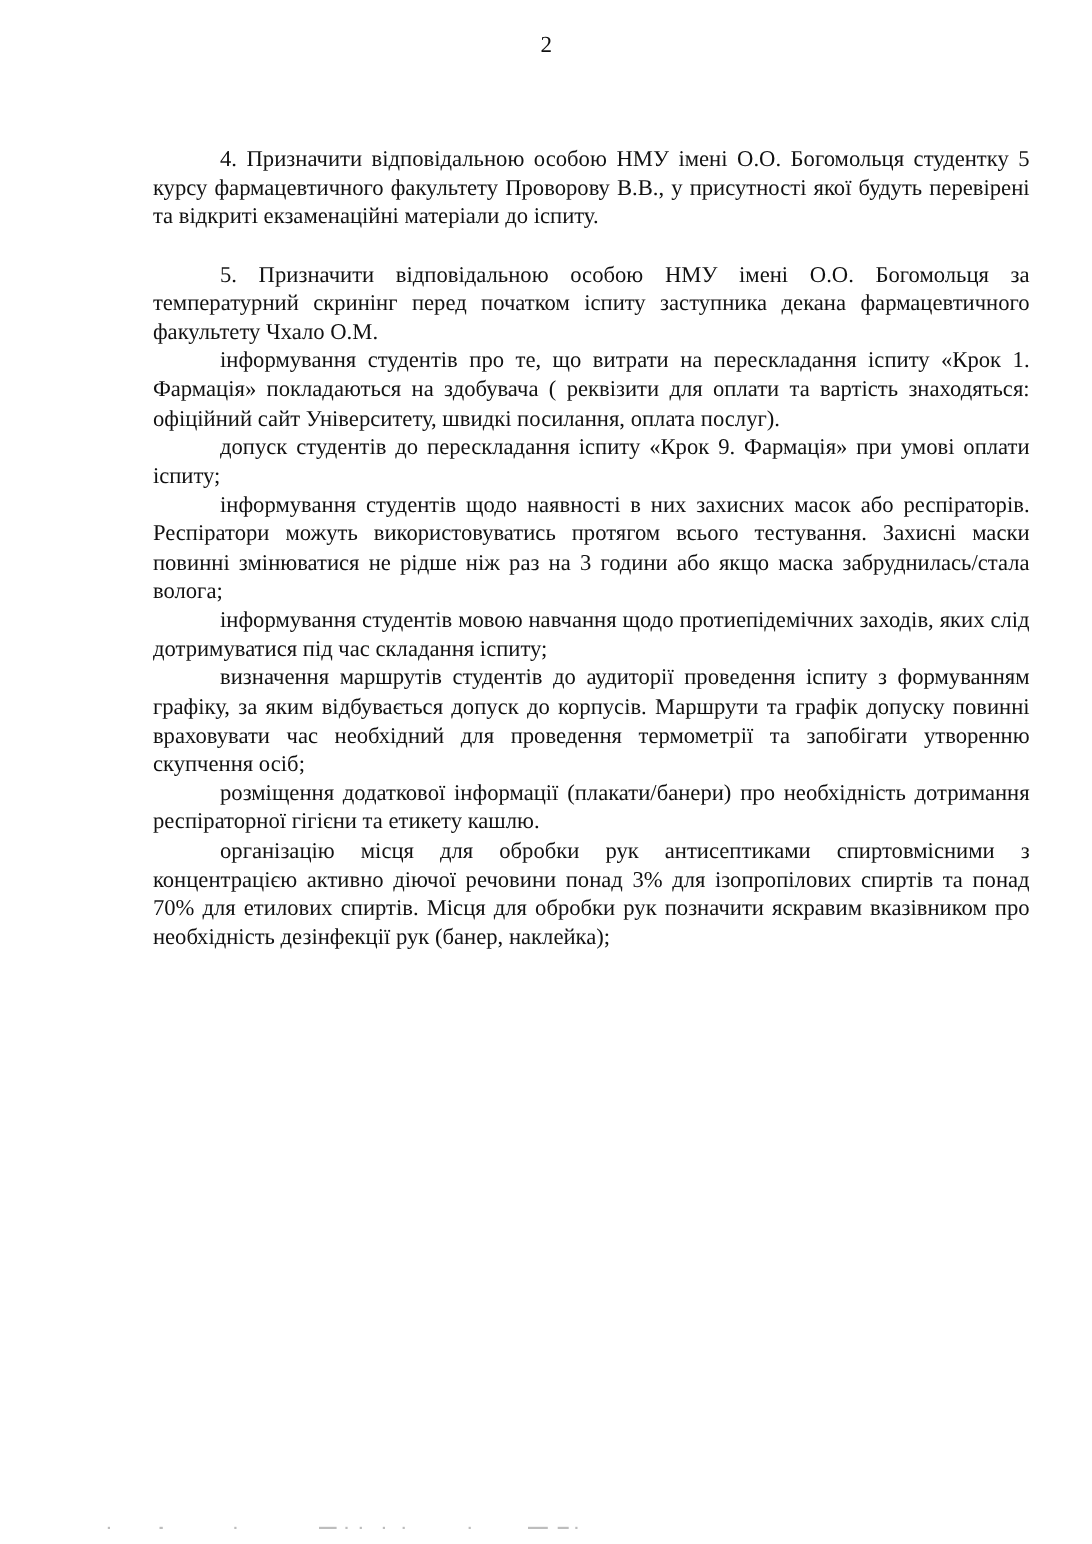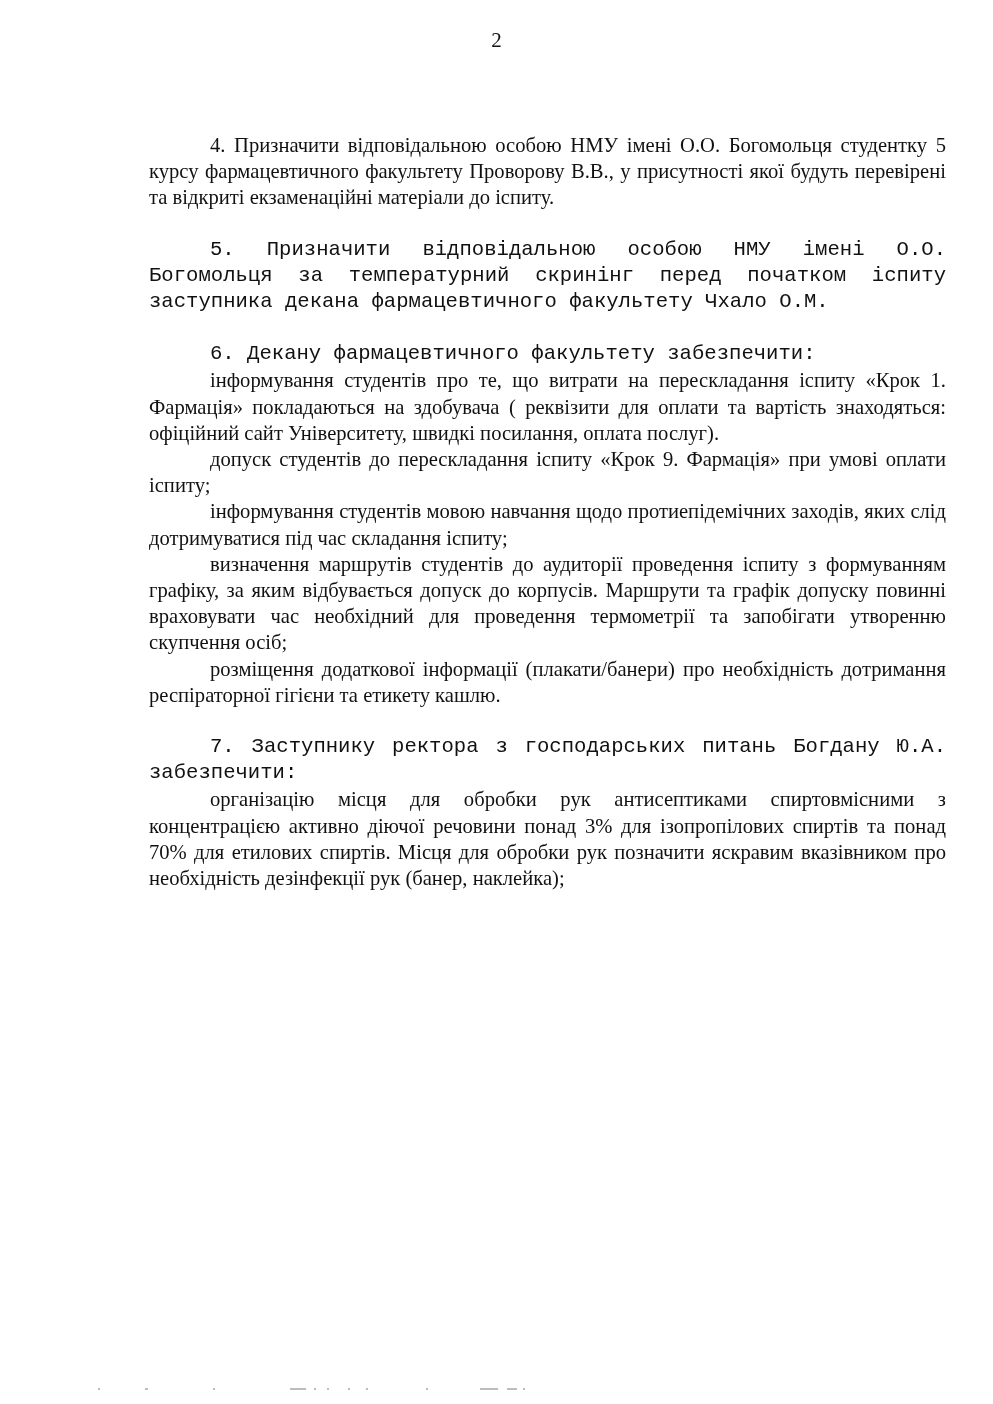--- a/index.html
+++ b/index.html
@@ -7,46 +7,45 @@
     width: 993px; height: 1404px; position: relative; overflow: hidden;
     font-family: "Liberation Serif", serif;
     color: #111111;
   }
   .page-number {
     position: absolute; left: 0; width: 100%; top: 27px;
     text-align: center; font-size: 21px; line-height: 26px;
   }
   .content {
     position: absolute; left: 139px; top: 132px; width: 797px;
-    font-size: 20.6px; line-height: 26.2px; margin-left: 10px;
+    font-size: 20.6px; line-height: 26.2px;
   }
   .para { margin: 0; text-align: justify; text-indent: 61px; }
-  .para.gap { margin-top: 26px; font-family: Liberation Mono, monospace; }
+  .para.gap { margin-top: 26px; }
   .scan-noise {
     position: absolute; left: 0; top: 1388px; width: 993px; height: 4px;
   }
   .scan-noise span {
     position: absolute; top: 0; height: 2px; background: #bdbdbd;
   }
 </style>
 </head>
 <body>
 
 <div class="page-number">2</div>
 
 <div class="content">
   <p class="para">4. Призначити відповідальною особою НМУ імені О.О. Богомольця студентку 5 курсу фармацевтичного факультету Проворову В.В., у присутності якої будуть перевірені та відкриті екзаменаційні матеріали до іспиту.</p>
   <p class="para gap">5. Призначити відповідальною особою НМУ імені О.О. Богомольця за температурний скринінг перед початком іспиту заступника декана фармацевтичного факультету Чхало О.М.</p>
-  <p class="para gap">6. Декану фармацевтичного факультету забезпечити:</p>
   <p class="para">інформування студентів про те, що витрати на перескладання іспиту «Крок 1. Фармація» покладаються на здобувача ( реквізити для оплати та вартість знаходяться: офіційний сайт Університету, швидкі посилання, оплата послуг).</p>
   <p class="para">допуск студентів до перескладання іспиту «Крок 9. Фармація» при умові оплати іспиту;</p>
+  <p class="para">інформування студентів щодо наявності в них захисних масок або респіраторів. Респіратори можуть використовуватись протягом всього тестування. Захисні маски повинні змінюватися не рідше ніж раз на 3 години або якщо маска забруднилась/стала волога;</p>
   <p class="para">інформування студентів мовою навчання щодо протиепідемічних заходів, яких слід дотримуватися під час складання іспиту;</p>
   <p class="para">визначення маршрутів студентів до аудиторії проведення іспиту з формуванням графіку, за яким відбувається допуск до корпусів. Маршрути та графік допуску повинні враховувати час необхідний для проведення термометрії та запобігати утворенню скупчення осіб;</p>
   <p class="para">розміщення додаткової інформації (плакати/банери) про необхідність дотримання респіраторної гігієни та етикету кашлю.</p>
-  <p class="para gap">7. Заступнику ректора з господарських питань Богдану Ю.А. забезпечити:</p>
   <p class="para">організацію місця для обробки рук антисептиками спиртовмісними з концентрацією активно діючої речовини понад 3% для ізопропілових спиртів та понад 70% для етилових спиртів. Місця для обробки рук позначити яскравим вказівником про необхідність дезінфекції рук (банер, наклейка);</p>
 </div>
 
 <div class="scan-noise">
   <span style="left:98px;width:2px;"></span>
   <span style="left:145px;width:3px;"></span>
   <span style="left:213px;width:2px;"></span>
   <span style="left:290px;width:16px;"></span>
   <span style="left:314px;width:2px;"></span>
   <span style="left:327px;width:2px;"></span>

